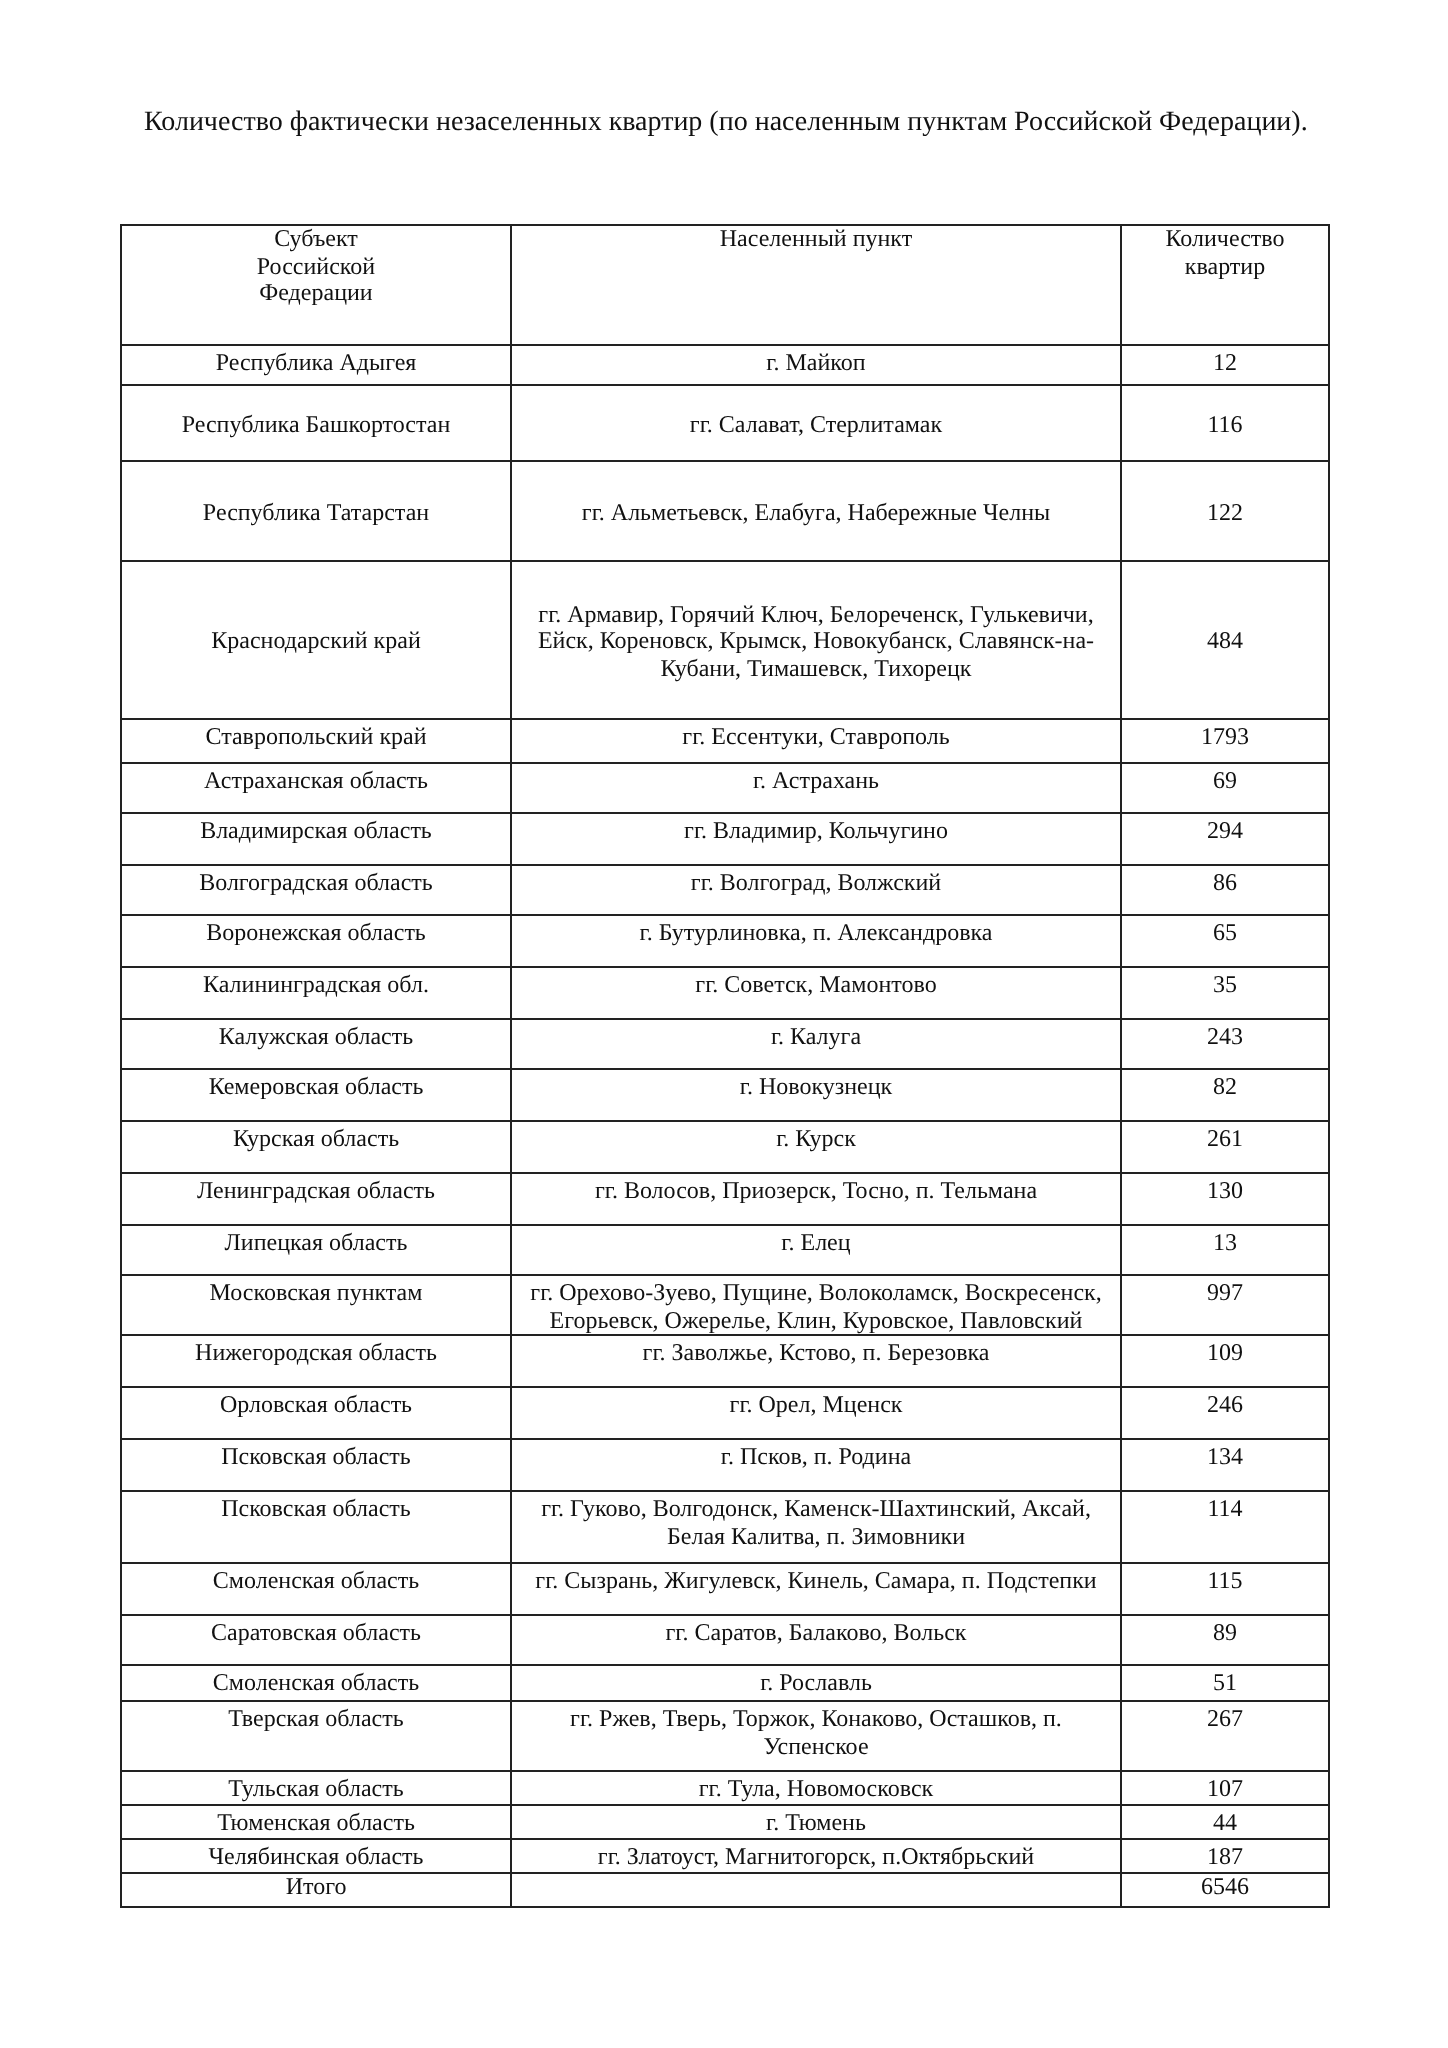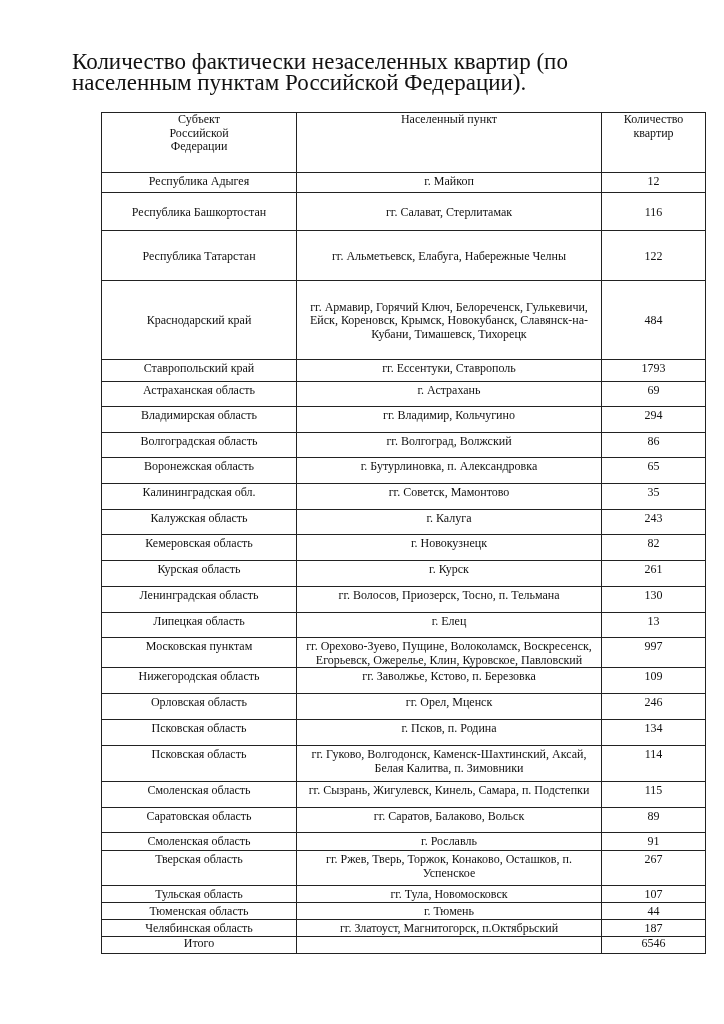--- a/index.html
+++ b/index.html
@@ -2,25 +2,25 @@
 <html><head>
 <meta charset="utf-8">
 <style>
   html, body { margin: 0; padding: 0; background: #ffffff; }
   body {
     width: 724px; height: 1024px; position: relative; overflow: hidden;
     font-family: "Liberation Serif", "DejaVu Serif", serif; color: #111;
   }
   .title {
     position: absolute; left: 72px; top: 51px; width: 600px;
-    font-size: 23px; line-height: 21px; color: #111;
+    font-size: 14px; line-height: 21px; color: #111;
   }
   table.t {
     position: absolute; left: 60px; top: 112px;
-    width: 604px; border-collapse: collapse; table-layout: fixed; margin-left: 41px;
+    width: 604px; border-collapse: collapse; table-layout: fixed;
   }
   table.t td {
     border: 1.3px solid #222; padding: 0 4px; text-align: center;
     vertical-align: top; font-size: 12px; line-height: 13.5px; color: #111;
     overflow: hidden;
   }
   col.c1 { width: 195px; }
   col.c2 { width: 305px; }
   col.c3 { width: 104px; }
   td.hdr { vertical-align: middle; line-height: 20px; font-size: 12px; }
@@ -159,21 +159,21 @@
         <td class="pt2">115</td>
       </tr>
       <tr style="height: 25px;">
         <td class="pt2">Саратовская область</td>
         <td class="pt2">гг. Саратов, Балаково, Вольск</td>
         <td class="pt2">89</td>
       </tr>
       <tr style="height: 18px;">
         <td class="pt2">Смоленская область</td>
         <td class="pt2">г. Рославль</td>
-        <td class="pt2">91</td>
+        <td class="pt2">51</td>
       </tr>
       <tr style="height: 35px;">
         <td class="pt2">Тверская область</td>
         <td class="pt2">гг. Ржев, Тверь, Торжок, Конаково, Осташков, п. Успенское</td>
         <td class="pt2">267</td>
       </tr>
       <tr style="height: 17px;">
         <td class="pt2">Тульская область</td>
         <td class="pt2">гг. Тула, Новомосковск</td>
         <td class="pt2">107</td>

